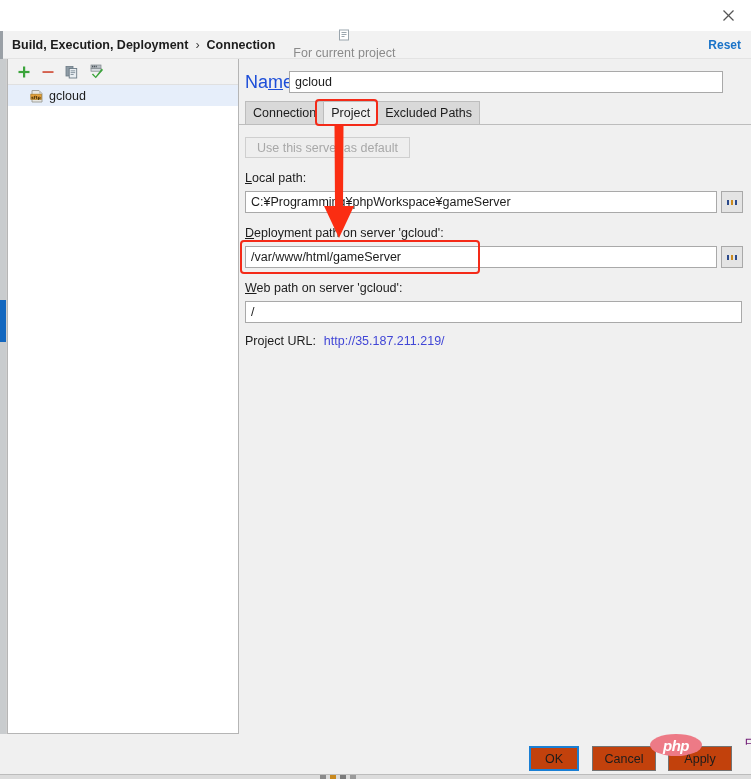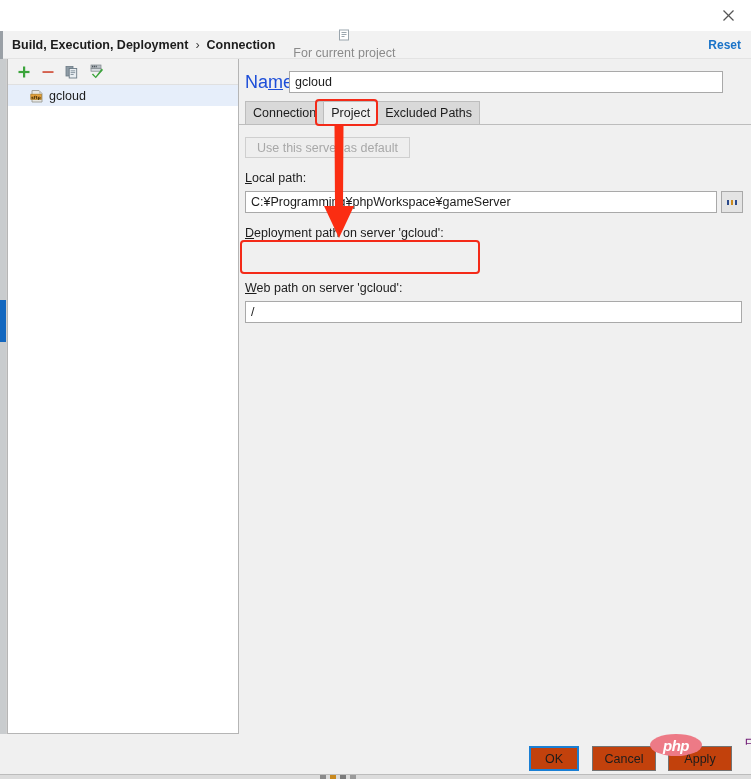--- a/index.html
+++ b/index.html
@@ -388,26 +388,40 @@
       <div class="browse-btn">
         <span class="dots">
             <i></i>
             <i></i>
             <i></i>
           </span>
       </div>
     </div>
 
     <div class="fld-label" style="left:6px; top:167px;"><u>D</u>eployment path on server 'gcloud':</div>
+    <div class="path-row" style="left:6px; top:187px;">
+      <input class="txt-input path-input" type="text" value="/var/www/html/gameServer" style="">
+      <div class="browse-btn">
+        <span class="dots">
+            <i></i>
+            <i></i>
+            <i></i>
+          </span>
+      </div>
+    </div>
 
     <div class="fld-label" style="left:6px; top:222px;"><u>W</u>eb path on server 'gcloud':</div>
     <div class="path-row" style="left:6px; top:242px;">
       <input class="txt-input web-input" type="text" value="/" style="">
     </div>
 
+    <div class="proj-url-row">
+      <span>Project URL:</span>
+      <span class="proj-url-link">http://35.187.211.219/</span>
+    </div>
 
 
   </div>
 
   <div class="anno-box" id="anno-tab"></div>
   <div class="anno-box" id="anno-deploy"></div>
   <svg class="anno-arrow" viewBox="0 0 52 112" aria-hidden="true">
     <path d="M21.5 0 L30.5 0 L30 80 L41 80 L26 112 L11 80 L22 80 Z" fill="#fb2d12"></path>
   </svg>
 

